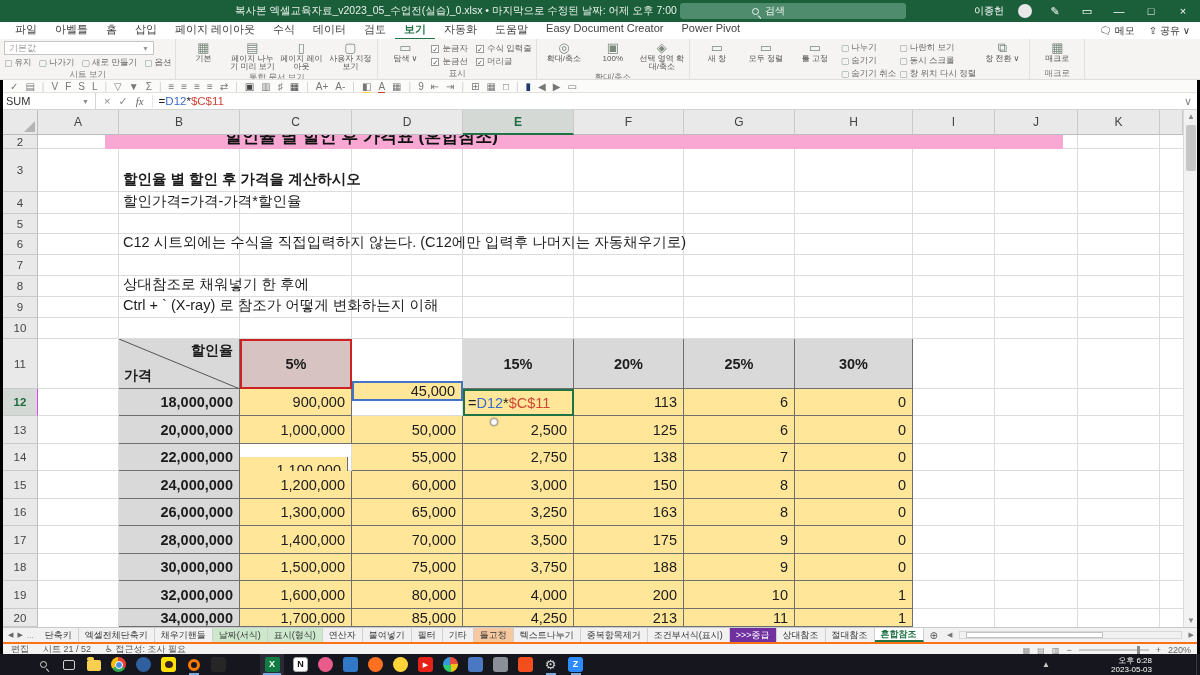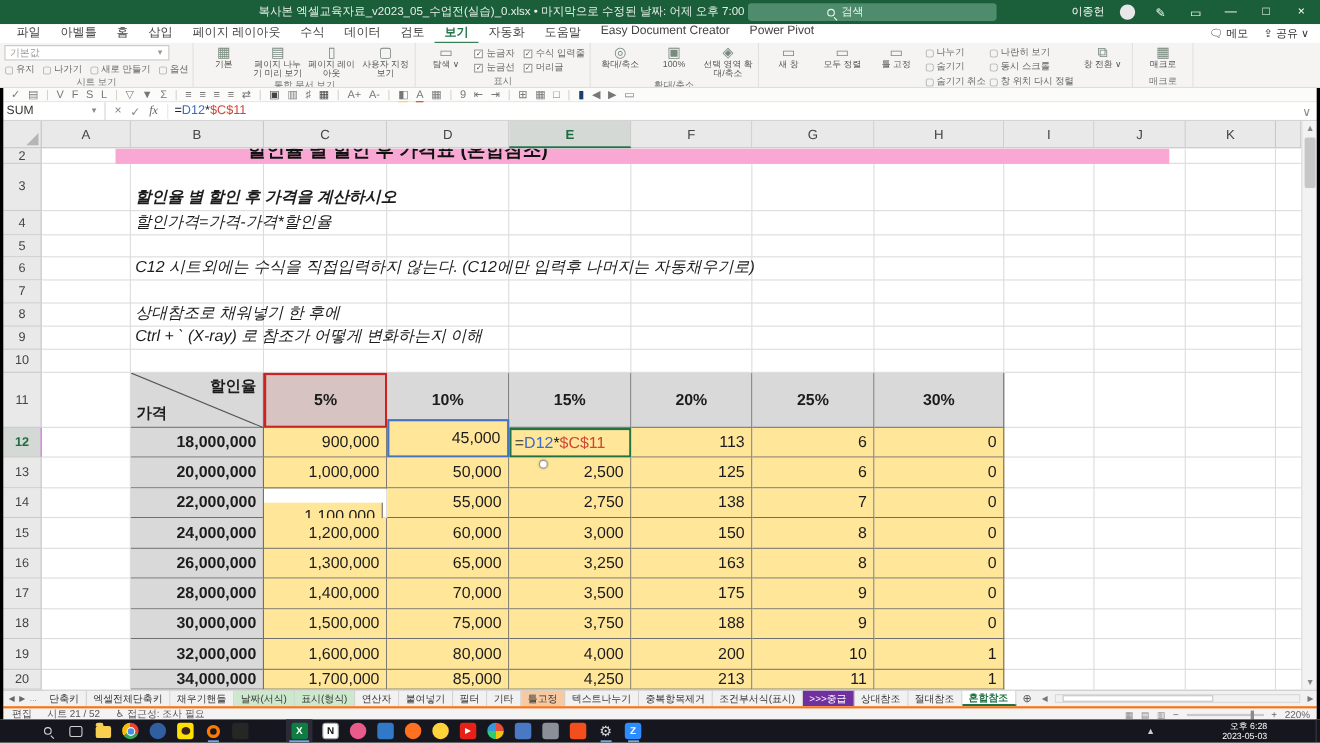--- a/index.html
+++ b/index.html
@@ -70,21 +70,21 @@
   .chd{height:25px;background:#e9e9e9;border-right:1px solid #c9c9c9;border-bottom:1px solid #bcbcbc;
     display:flex;align-items:center;justify-content:center;font-size:12px;color:#444;}
   .chd.act{background:#d4d9d5;color:#1e6b41;border-bottom:2px solid #217346;font-weight:bold;}
   .rowhdrs{position:absolute;left:3px;top:135px;width:35px;}
   .rhd{width:35px;background:#e9e9e9;border-right:1px solid #bcbcbc;border-bottom:1px solid #c9c9c9;
     display:flex;align-items:center;justify-content:center;font-size:11.5px;color:#444;overflow:hidden;}
   .rhd.act{background:#d4d9d5;color:#1e6b41;border-right:1px solid #d946ef;font-weight:bold;}
   #content{position:absolute;left:38px;top:135px;width:1145px;height:492px;background:#fff;overflow:hidden;}
   .vline{position:absolute;top:0;bottom:0;width:1px;background:#dcdcdc;}
   .hline{position:absolute;left:0;right:0;height:1px;background:#dcdcdc;}
-  .note{position:absolute;display:flex;align-items:flex-end;padding-bottom:3px;white-space:nowrap;color:#1c1c1c;font-size:14.5px;font-style:italic;}
+  .note{position:absolute;display:flex;align-items:flex-end;padding-bottom:3px;white-space:nowrap;color:#1c1c1c;font-size:14.5px;}
   .tcell{position:absolute;border-right:1px solid #6f6f6f;border-bottom:1px solid #6f6f6f;display:flex;align-items:center;
     font-size:14.5px;color:#1c1c1c;}
   .tcell.hdr{background:#d9d9d9;font-weight:bold;justify-content:center;}
   .tcell.price{background:#d9d9d9;font-weight:bold;justify-content:flex-end;padding-right:6px;}
   .tcell.val{background:#ffe699;justify-content:flex-end;padding-right:6px;}
   .cursor-dot{position:absolute;width:8px;height:8px;border-radius:50%;background:#fff;border:1.5px solid #9a9a9a;box-shadow:0 0 2px rgba(0,0,0,.4);}
 
   
   .vscroll{position:absolute;left:1183px;top:110px;width:14px;height:517px;background:#f2f2f2;border-left:1px solid #dadada;}
   .vs-btn{position:absolute;left:0;width:14px;height:13px;color:#888;font-size:8px;text-align:center;line-height:13px;}
@@ -482,28 +482,27 @@
       <div class="note" style="left: 85px; top: 162px; height: 21px;">Ctrl + ` (X-ray) 로 참조가 어떻게 변화하는지 이해</div>
       <div class="note" style="left: 85px; top: 141px; height: 21px;">상대참조로 채워넣기 한 후에</div>
       <div class="tcell hdr" style="left: 81px; top: 204px; width: 121px; height: 50px; background: rgb(217, 217, 217);">
         <svg width="121" height="50" style="position: absolute; left: 0px; top: 0px;">
           <line x1="0" y1="0" x2="121" y2="50" stroke="#555" stroke-width="1"></line>
         </svg>
         <span style="position: absolute; right: 6px; top: 3px; font-size: 14px; font-weight: bold;">할인율</span>
         <span style="position: absolute; left: 5px; bottom: 3px; font-size: 14px; font-weight: bold;">가격</span>
       </div>
       <div class="tcell hdr" style="left: 202px; top: 204px; width: 112px; height: 50px; background: rgb(216, 195, 195); border: 2px solid rgb(204, 34, 34);">5%</div>
-      <div class="tcell hdr" style="left: 314px; top: 204px; width: 111px; height: 50px;">10%</div>
       <div class="tcell hdr" style="left: 425px; top: 204px; width: 111px; height: 50px;">15%</div>
       <div class="tcell hdr" style="left: 536px; top: 204px; width: 110px; height: 50px;">20%</div>
       <div class="tcell hdr" style="left: 646px; top: 204px; width: 111px; height: 50px;">25%</div>
       <div class="tcell hdr" style="left: 757px; top: 204px; width: 118px; height: 50px;">30%</div>
       <div class="tcell price" style="left: 81px; top: 254px; width: 121px; height: 27px;">18,000,000</div>
       <div class="tcell val" style="left: 202px; top: 254px; width: 112px; height: 27px;">900,000</div>
-      <div class="tcell val" style="left: 314px; top: 246px; width: 111px; height: 35px; border: 2px solid rgb(68, 114, 196);">45,000</div>
+      <div class="tcell val" style="left: 314px; top: 246px; width: 111px; height: 20px; border: 2px solid rgb(68, 114, 196);">45,000</div>
       <div class="tcell val" style="left: 425px; top: 254px; width: 111px; height: 27px; justify-content: flex-start; padding-left: 3px; border: 2px solid rgb(33, 115, 70);">
         <span style="color: rgb(34, 34, 34);">=</span>
         <span style="color: rgb(58, 107, 199);">D12</span>
         <span style="color: rgb(34, 34, 34);">*</span>
         <span style="color: rgb(207, 69, 55);">$C$11</span>
       </div>
       <div class="tcell val" style="left: 536px; top: 254px; width: 110px; height: 27px;">113</div>
       <div class="tcell val" style="left: 646px; top: 254px; width: 111px; height: 27px;">6</div>
       <div class="tcell val" style="left: 757px; top: 254px; width: 118px; height: 27px;">0</div>
       <div class="tcell price" style="left: 81px; top: 281px; width: 121px; height: 28px;">20,000,000</div>

